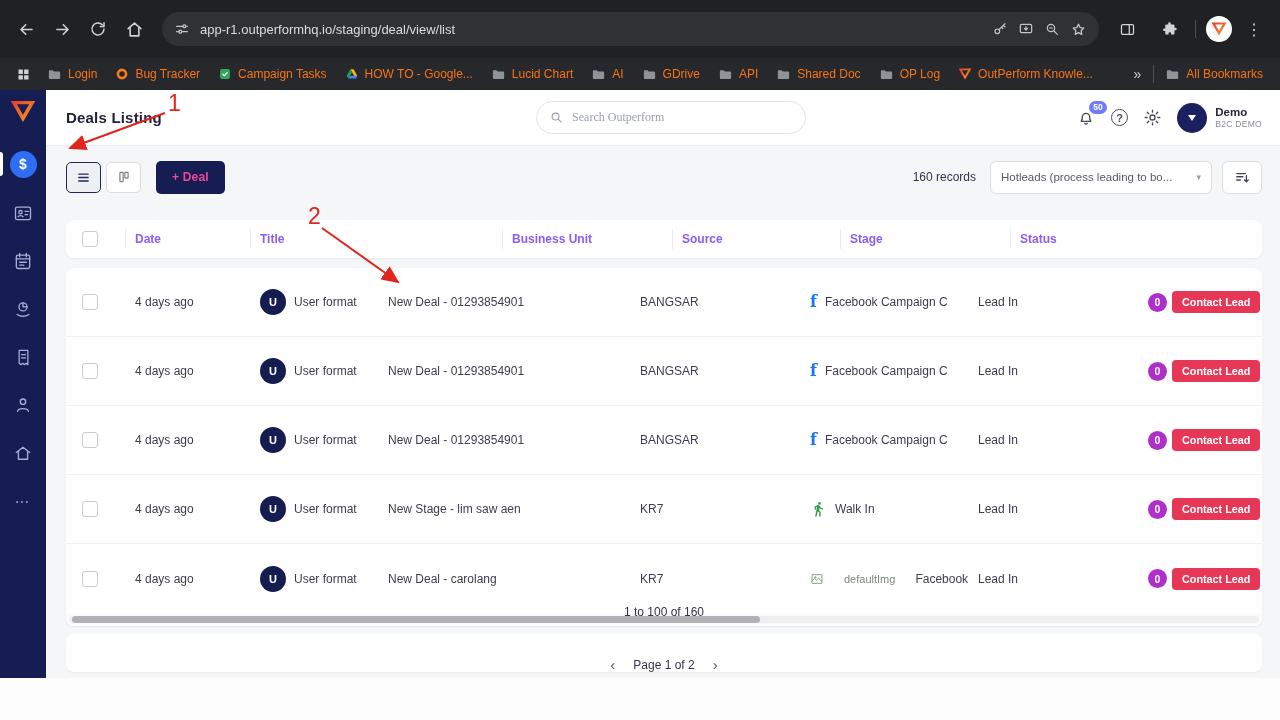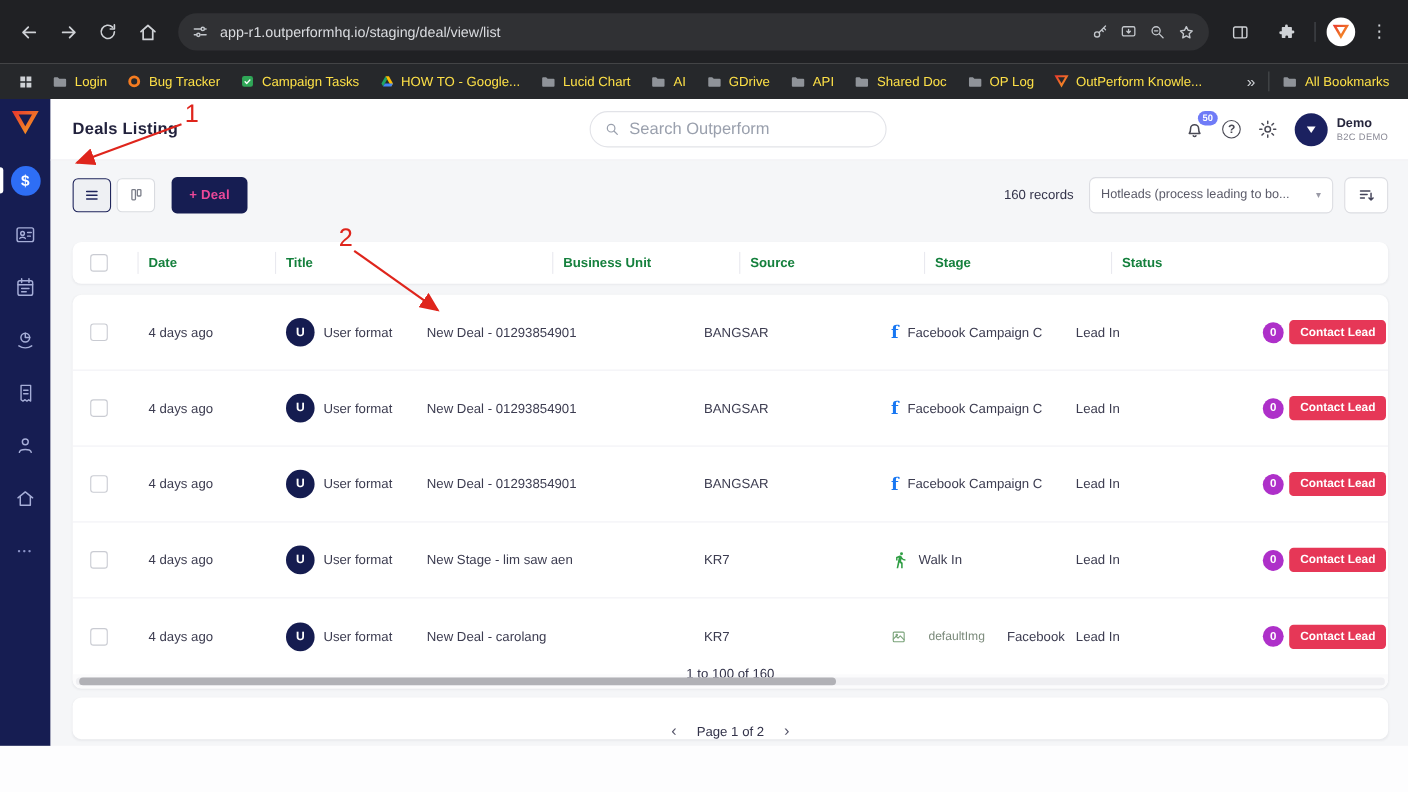--- a/index.html
+++ b/index.html
@@ -13,41 +13,41 @@
   .url-pill { flex:1; height:34px; background:#303134; border-radius:17px; display:flex; align-items:center; padding:0 12px; margin:0 8px; gap:10px; min-width:0; }
   .url-text { color:#dadce0; font-size:13px; flex:1; white-space:nowrap; overflow:hidden; }
   .pill-ic { color:#c3c7cc; flex:0 0 auto; display:flex; }
   .chrome-right { display:flex; align-items:center; gap:10px; padding-right:4px; }
   .chrome-sep { width:1px; height:18px; background:#4a4d51; }
   .chrome-avatar { width:26px; height:26px; border-radius:50%; background:#fff; display:flex; align-items:center; justify-content:center; }
   .menu-dots { color:#cfd2d6; font-size:16px; padding:0 4px; }
 
   .bookmarks-bar { height:32px; background:#26282b; display:flex; align-items:center; padding:0 10px; gap:4px; color:#dde0e3; }
   .bm { display:flex; align-items:center; gap:6px; padding:3px 7px; border-radius:6px; white-space:nowrap; }
-  .bm-label { font-size:12px; color:#fde047; }
+  .bm-label { font-size:12px; color:#f97316; }
   .bm-ic { display:flex; color:#8f9399; }
   .bm-spacer { flex:1; }
   .bm-overflow { color:#cfd2d6; font-size:14px; padding:0 8px; }
 
   
   .app { display:flex; height:588px; }
   .sidebar { width:46px; background:#161d52; display:flex; flex-direction:column; align-items:center; padding-top:10px; flex:0 0 auto; }
   .sb-logo { margin-bottom:16px; }
   .sb-item { width:46px; height:48px; display:flex; align-items:center; justify-content:center; color:#a6aed8; position:relative; }
   .sb-item.active { height:50px; }
   .sb-item.active::before { content:""; position:absolute; left:0; top:13px; height:24px; width:3px; background:#fff; border-radius:0 3px 3px 0; }
   .deal-circle { width:27px; height:27px; border-radius:50%; background:#2e6ef5; color:#fff; font-weight:bold; font-size:14px; display:flex; align-items:center; justify-content:center; }
   .sb-more { color:#8b93c8; font-size:8px; letter-spacing:2px; }
 
   .main { flex:1; display:flex; flex-direction:column; min-width:0; }
   .app-header { height:56px; background:#fff; border-bottom:1px solid #ececf1; display:flex; align-items:center; padding:0 18px 0 20px; }
   .page-title { font-size:15px; font-weight:bold; color:#22223d; letter-spacing:.2px; width:200px; }
   .search-wrap { flex:1; display:flex; justify-content:center; }
   .search-pill { width:270px; height:33px; border:1px solid #e2e3e8; border-radius:17px; background:#fff; display:flex; align-items:center; padding:0 12px; gap:8px; color:#9aa0ad; }
-  .search-pill input { border:none; outline:none; background:transparent; flex:1; font-size:15px; font-family:Liberation Sans, sans-serif; color:#404040; }
+  .search-pill input { border:none; outline:none; background:transparent; flex:1; font-size:12px; font-family:Liberation Serif, serif; color:#404040; }
   .search-pill input::placeholder { color:#9aa0ad; }
   .hdr-right { display:flex; align-items:center; gap:15px; }
   .hicon { position:relative; color:#4a4a55; display:flex; }
   .badge { position:absolute; top:-7px; right:-11px; background:#6f7bf7; color:#fff; font-size:8.5px; font-weight:bold; padding:1.5px 4.5px; border-radius:8px; }
   .help-circle { width:17px; height:17px; border:1.6px solid #4a4a55; border-radius:50%; font-size:11px; font-weight:bold; color:#4a4a55; display:flex; align-items:center; justify-content:center; }
   .user-chip { display:flex; align-items:center; gap:8px; }
   .user-avatar { width:30px; height:30px; border-radius:50%; background:#1b2160; display:flex; align-items:center; justify-content:center; }
   .user-avatar .tri { width:0; height:0; border-left:4px solid transparent; border-right:4px solid transparent; border-top:6px solid #fff; }
   .user-name { font-size:11.5px; font-weight:bold; color:#26263d; line-height:1.2; }
   .user-org { font-size:8.5px; color:#8a8a96; letter-spacing:.3px; }
@@ -69,21 +69,21 @@
   .thead { margin-top:26px; height:38px; display:flex; align-items:center; padding:0 12px 0 16px; }
   .cell { display:flex; align-items:center; gap:8px; padding-left:10px; min-width:0; }
   .col-check { width:43px; padding-left:0; }
   .col-date { width:125px; }
   .col-owner { width:128px; }
   .col-title { width:252px; }
   .col-bu { width:170px; }
   .col-source { width:168px; }
   .col-stage { width:170px; }
   .col-status { flex:1; min-width:105px; gap:5px; }
-  .thead .cell { font-weight:bold; font-size:12px; color:#15803d; position:relative; align-self:stretch; }
+  .thead .cell { font-weight:bold; font-size:12px; color:#8b5cf6; position:relative; align-self:stretch; }
   .thead .cell::before { content:""; position:absolute; left:0; top:9px; bottom:9px; width:1px; background:#e9e9ef; }
   .thead .col-check::before { display:none; }
   .cb { width:16px; height:16px; border:1.5px solid #c9cbd2; border-radius:3px; background:#fff; }
 
   .tbody { margin-top:10px; overflow:hidden; }
   .trow { height:69px; display:flex; align-items:center; padding:0 12px 0 16px; border-bottom:1px solid #f1f1f5; font-size:12px; color:#3c3c50; }
   .owner-av { width:26px; height:26px; border-radius:50%; background:#151c50; color:#fff; font-size:11px; font-weight:bold; display:flex; align-items:center; justify-content:center; flex:0 0 auto; }
   .owner-name { white-space:nowrap; overflow:hidden; }
   .fb { color:#1877f2; font-weight:bold; font-size:16px; font-family:"DejaVu Serif", serif; line-height:1; flex:0 0 auto; }
   .src-label { white-space:nowrap; overflow:hidden; }

